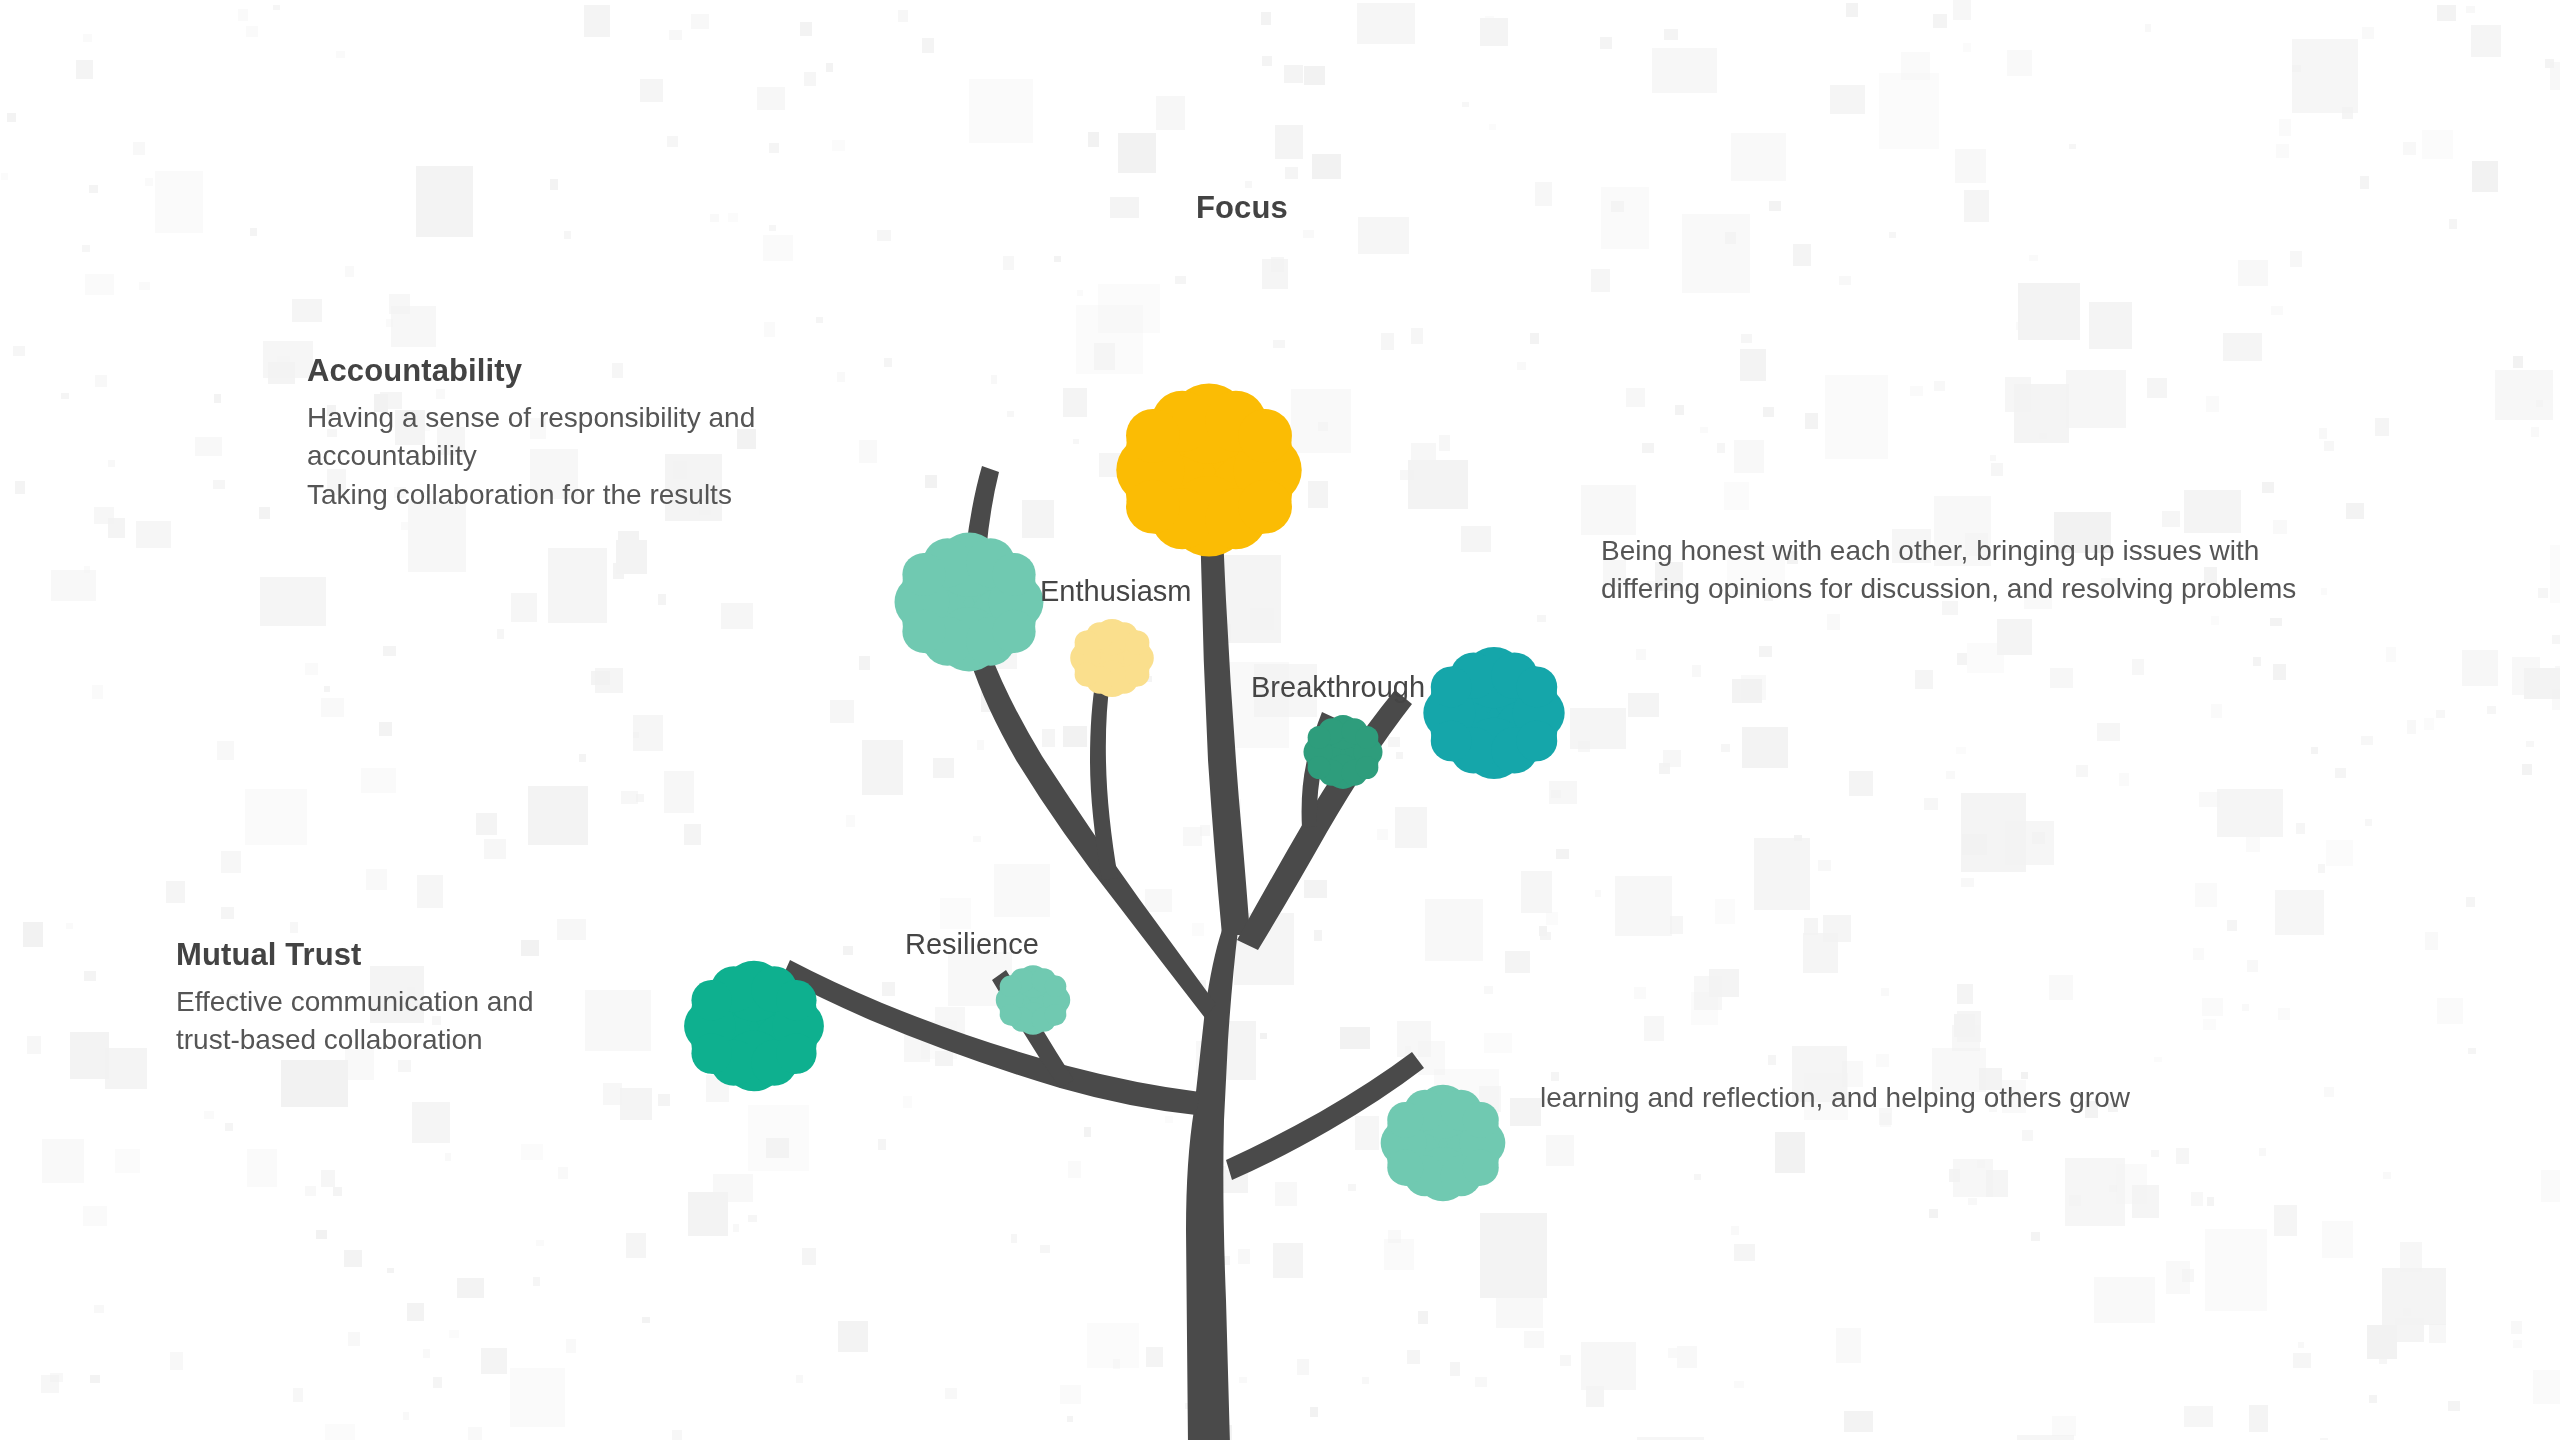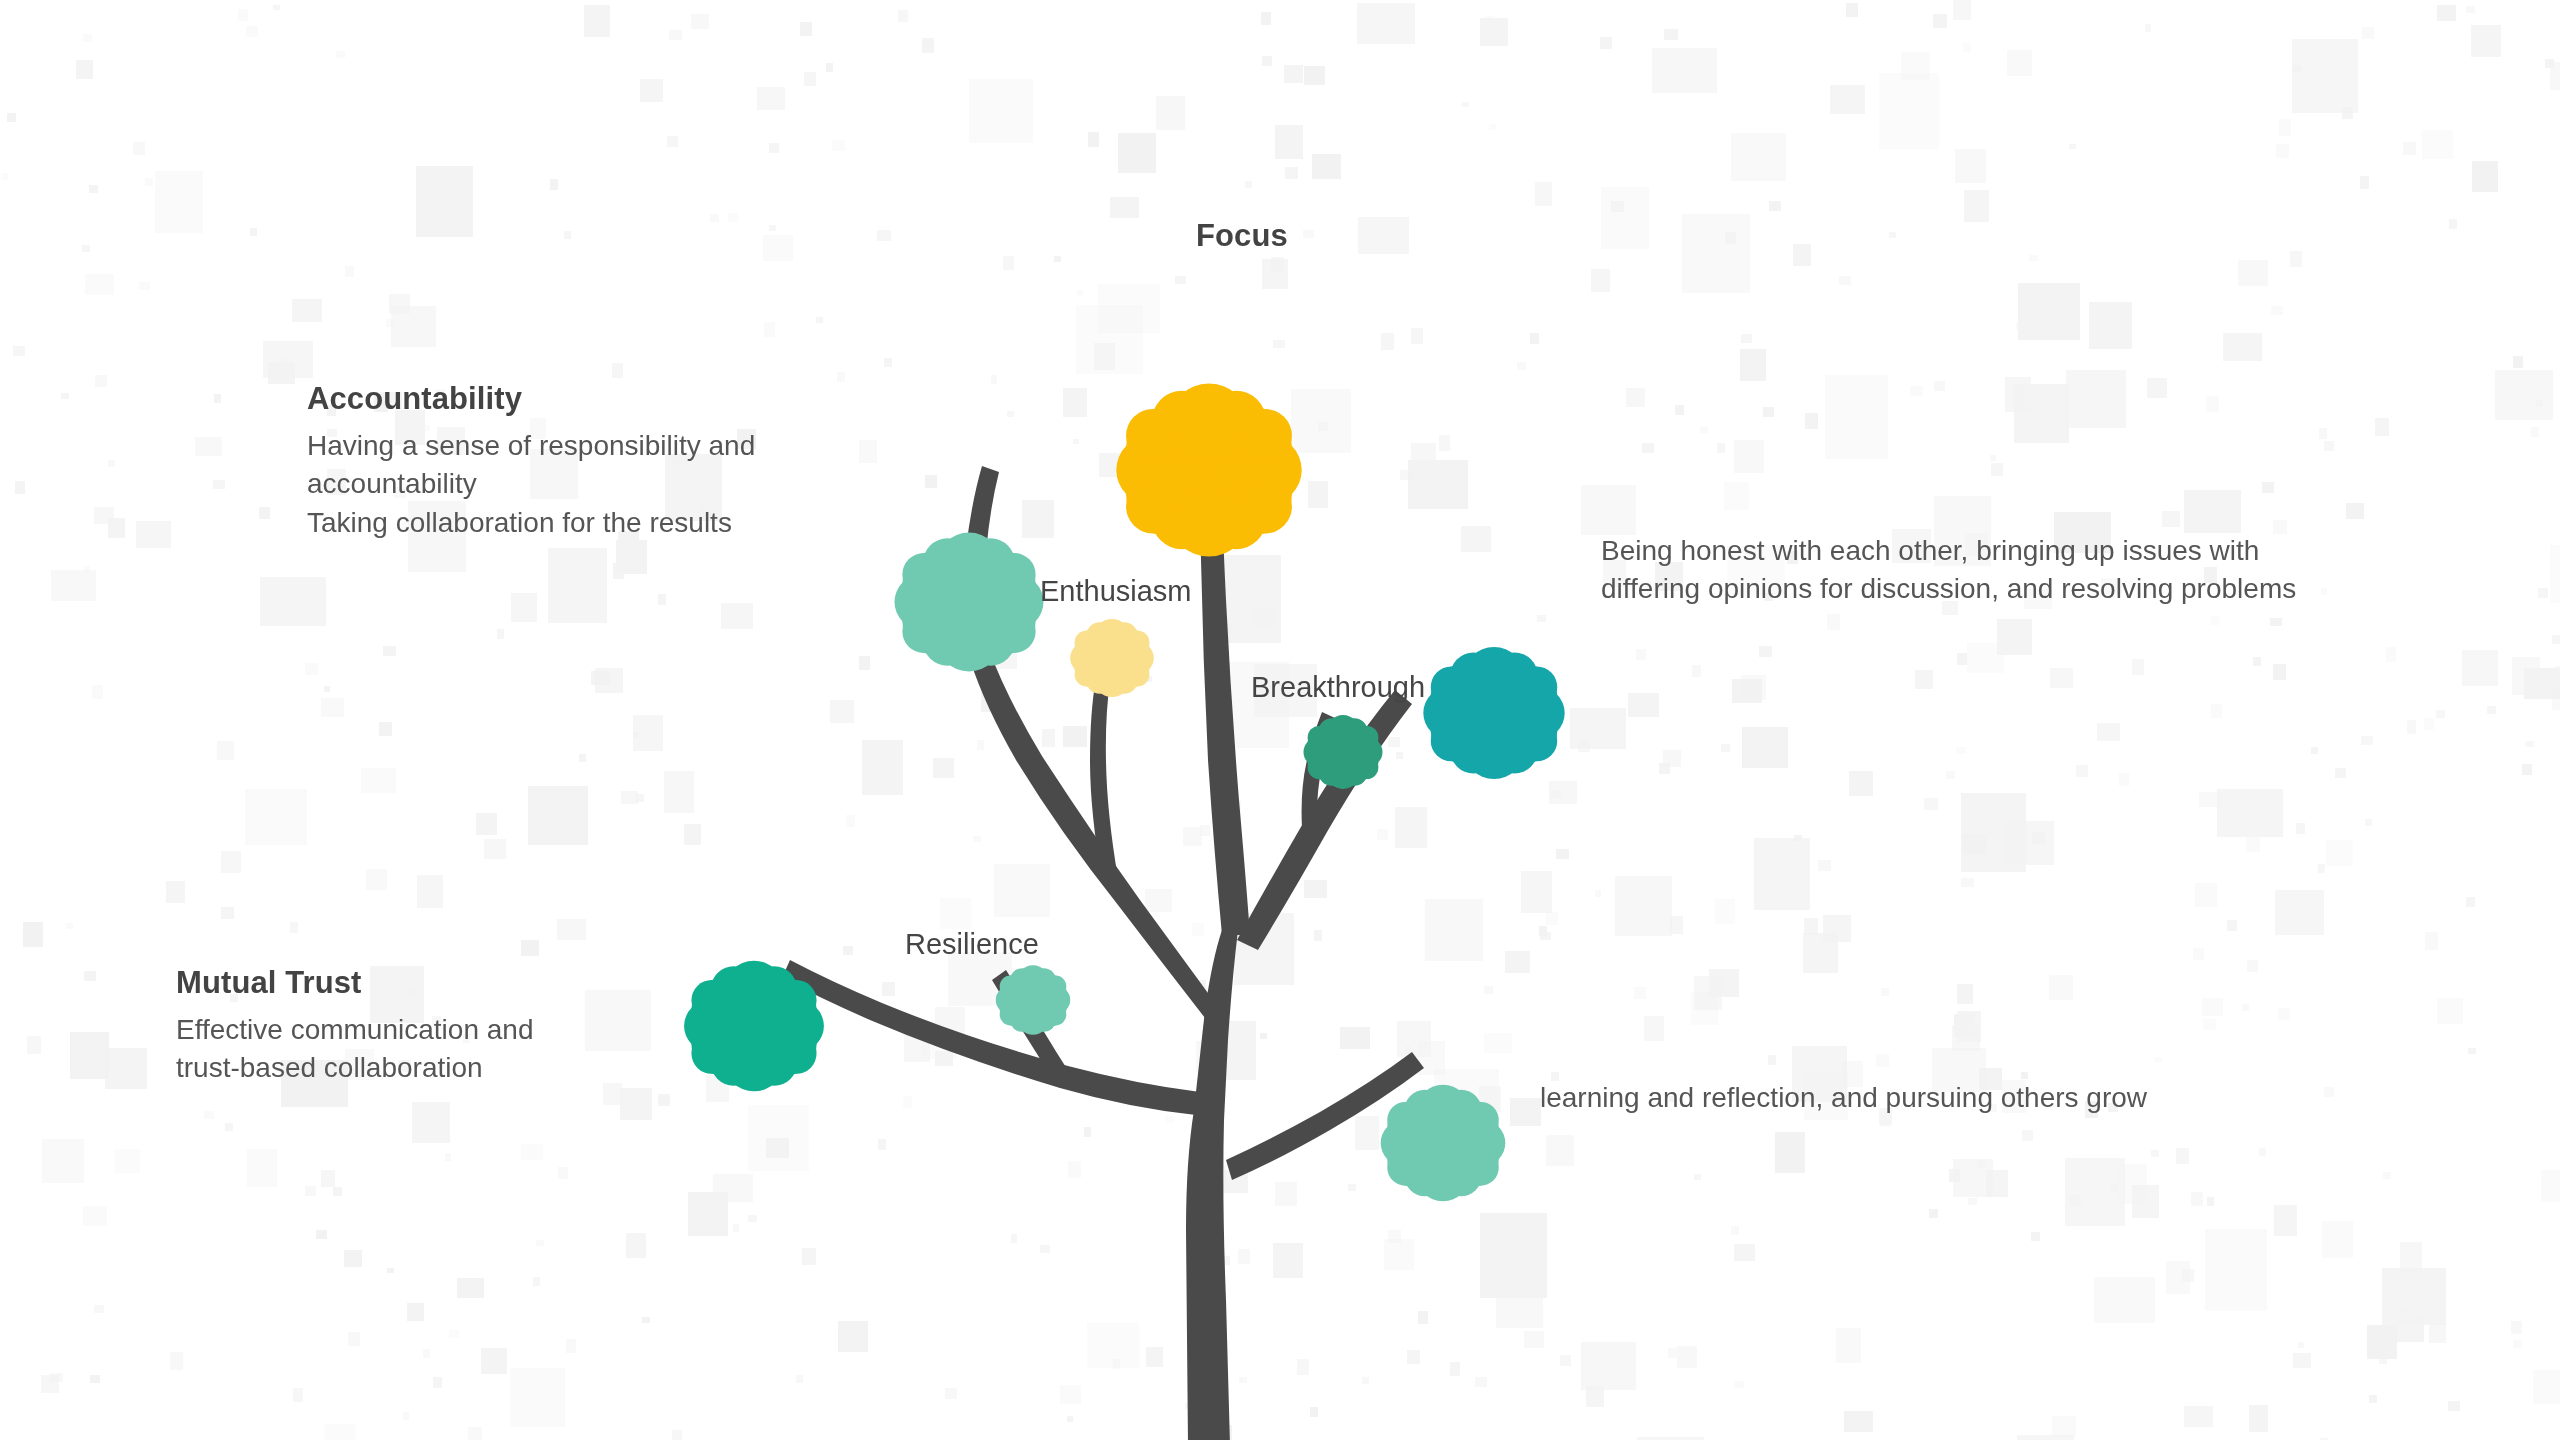--- a/index.html
+++ b/index.html
@@ -43,21 +43,20 @@
     position: absolute;
     z-index: 3;
   }
   .callout .c-title {
     font-size: 31px;
     font-weight: bold;
     color: #434343;
     letter-spacing: 0.1px;
     margin-bottom: 13px;
     white-space: nowrap;
-    margin-top: 28px;
   }
   .callout .c-line {
     font-size: 28px;
     font-weight: normal;
     color: #555555;
     line-height: 1.16;
     white-space: nowrap;
     margin-bottom: 6px;
   }
   .callout .c-line:last-child { margin-bottom: 0; }
@@ -827,20 +826,20 @@
     <div class="c-line">differing opinions for discussion, and resolving problems</div>
   </div>
 
   <div class="callout" id="callout-mutual-trust">
     <div class="c-title">Mutual Trust</div>
     <div class="c-line">Effective communication and</div>
     <div class="c-line">trust-based collaboration</div>
   </div>
 
   <div class="callout" id="callout-growth">
-    <div class="c-line">learning and reflection, and pursuing others grow</div>
+    <div class="c-line">learning and reflection, and helping others grow</div>
   </div>
 
   <div class="leaf-label" id="label-enthusiasm">Enthusiasm</div>
   <div class="leaf-label" id="label-breakthrough">Breakthrough</div>
   <div class="leaf-label" id="label-resilience">Resilience</div>
 
 </div>
 
 </body></html>

